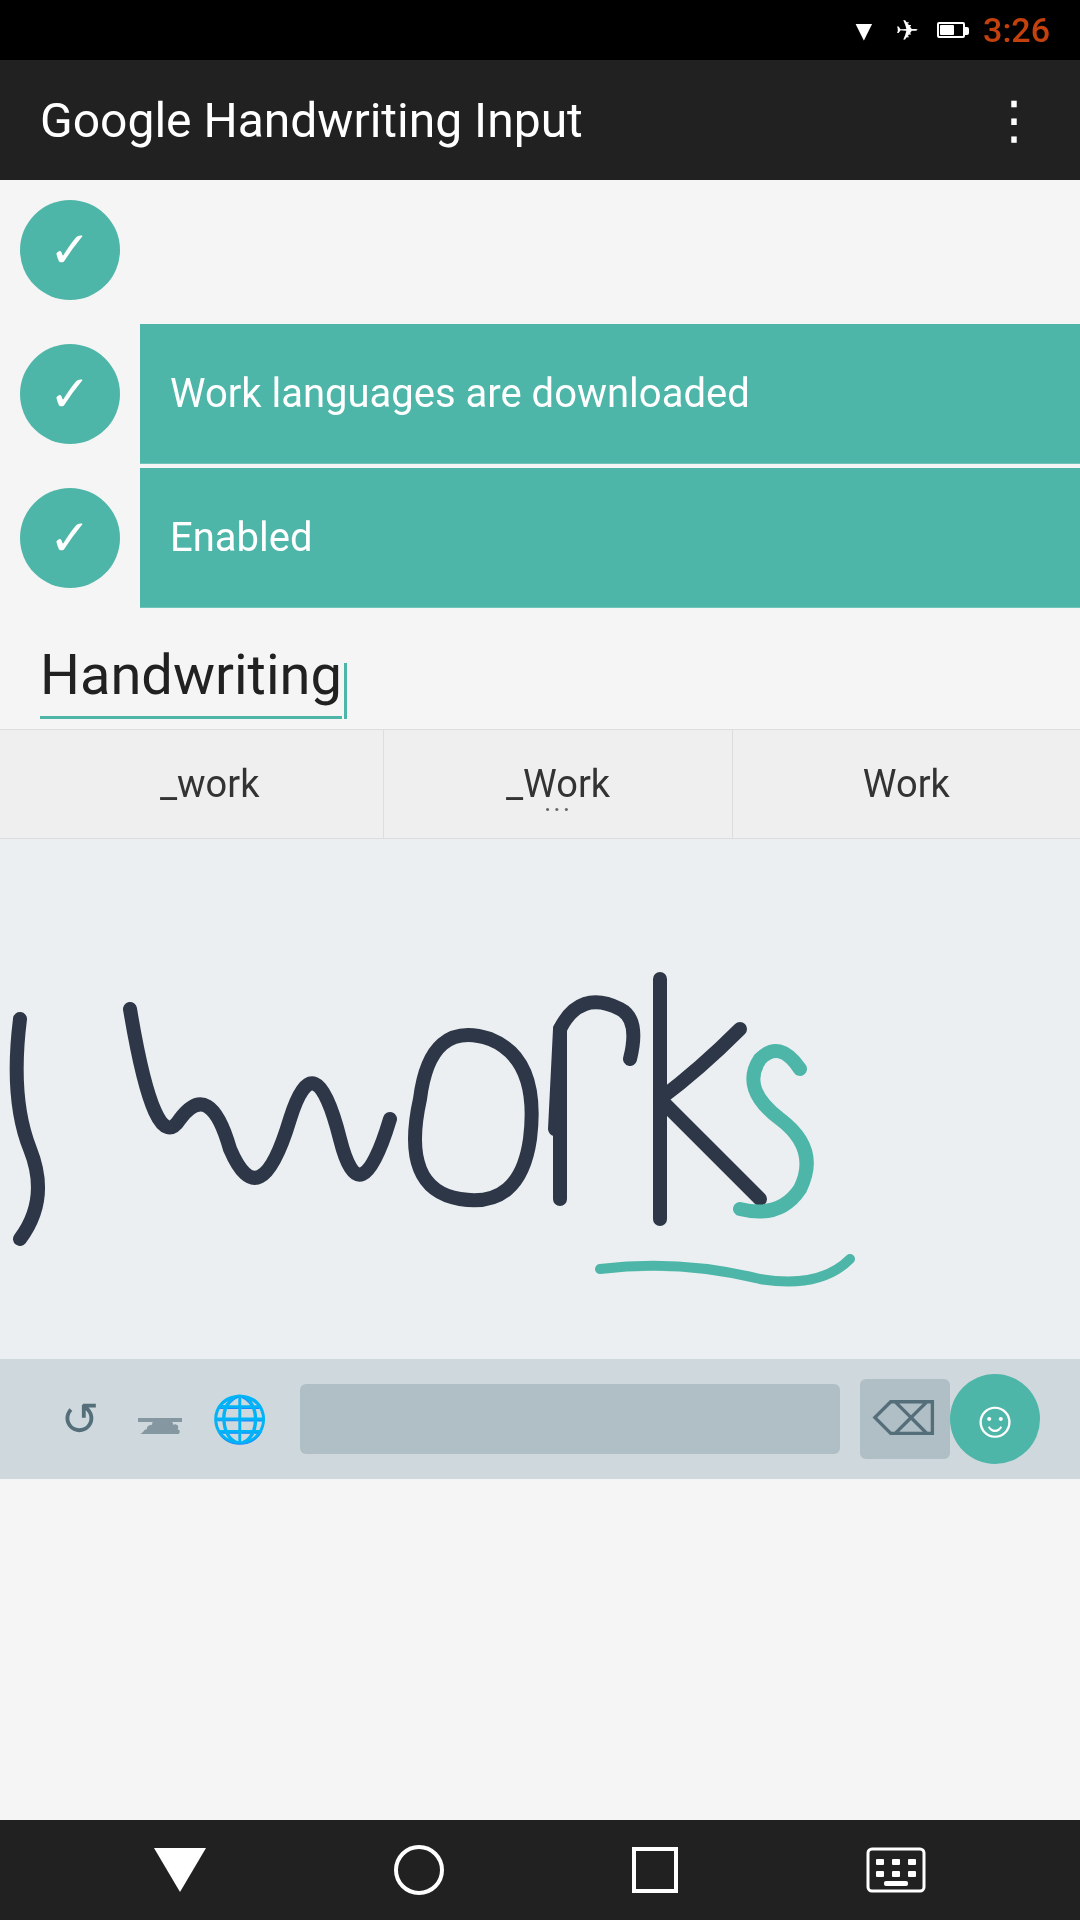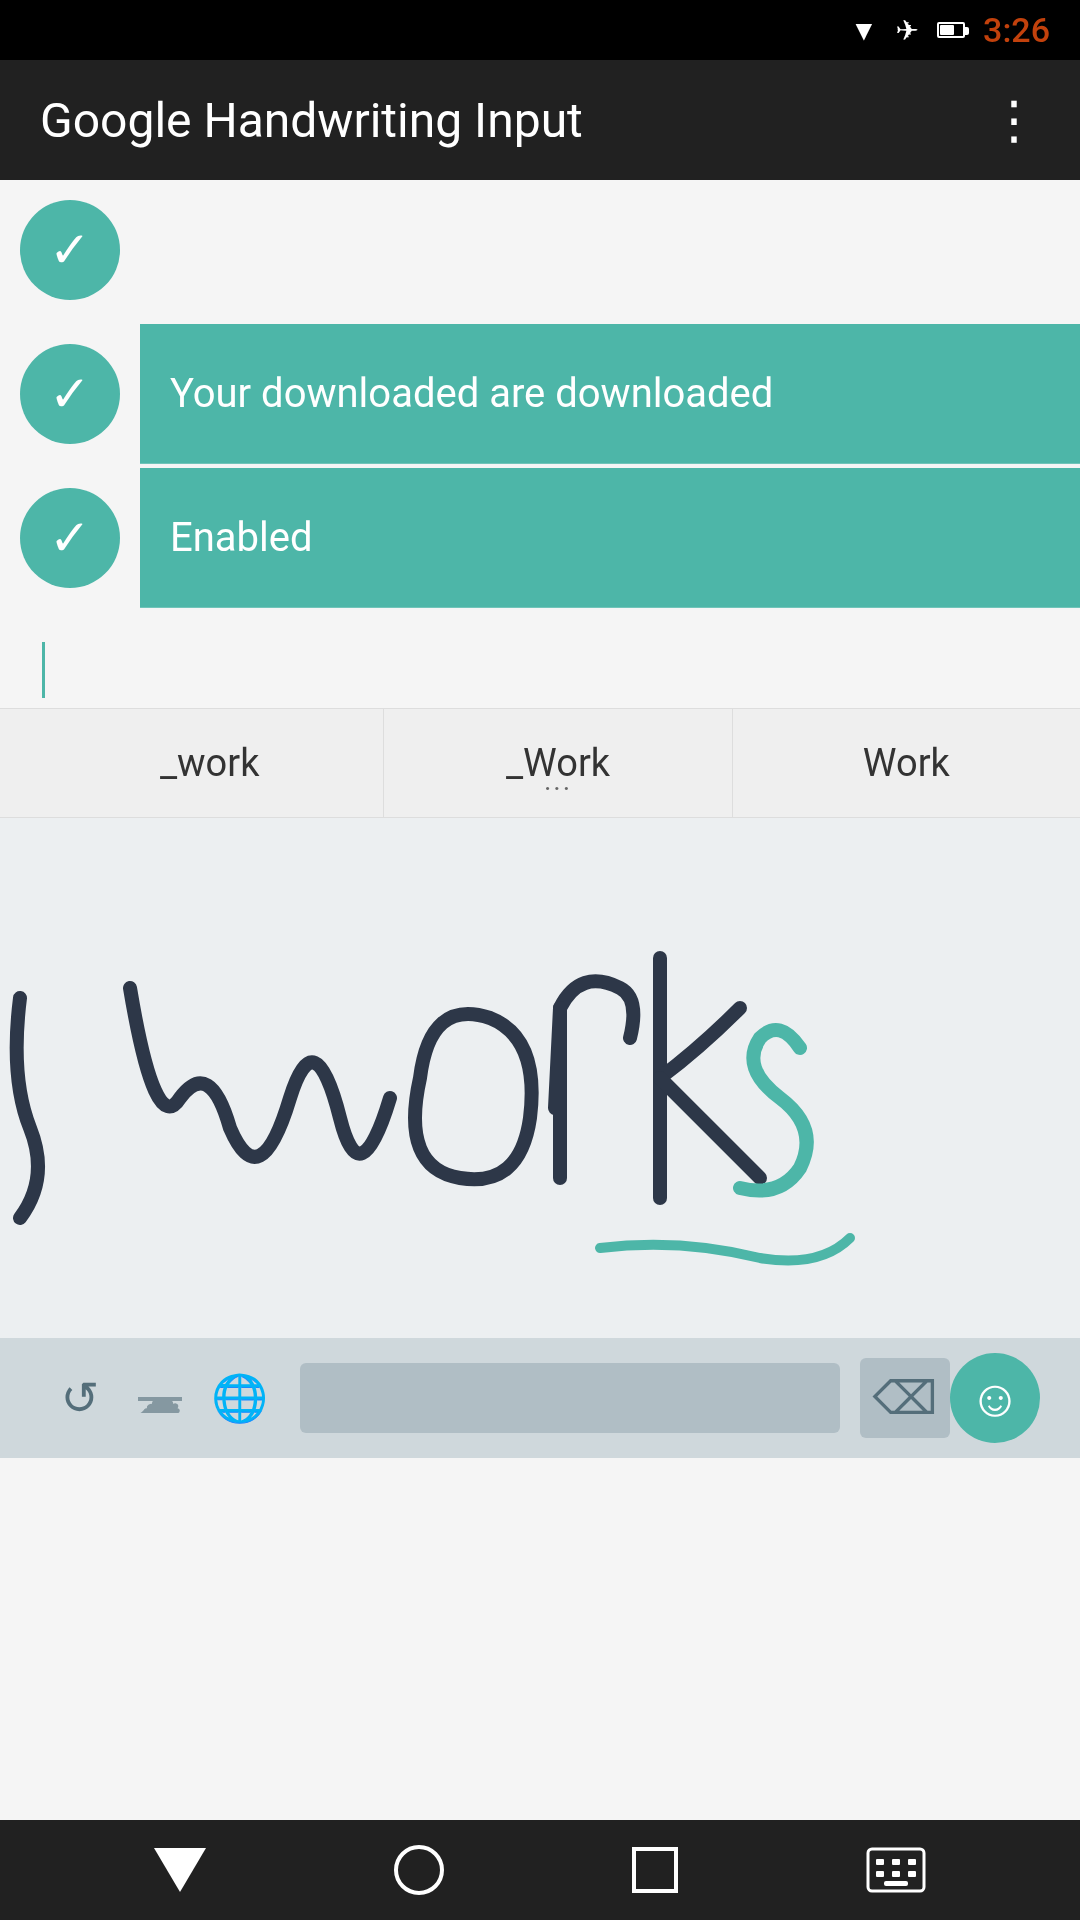--- a/index.html
+++ b/index.html
@@ -357,39 +357,39 @@
     </div>
   </div>
 
   <div class="step-item">
     <div class="step-check">
       <div class="check-circle">
         <span class="check-icon">✓</span>
       </div>
     </div>
     <div class="step-content">
-      <span class="step-label">Your downloaded are downloaded</span>
+      <span class="step-label">Work languages are downloaded</span>
     </div>
   </div>
 
   <div class="step-item">
     <div class="step-check">
       <div class="check-circle">
         <span class="check-icon">✓</span>
       </div>
     </div>
     <div class="step-content">
       <span class="step-label">Enabled</span>
     </div>
   </div>
 
 </div>
 
 <div class="text-input-section">
-  <span class="cursor"></span>
+  <span class="handwriting-text">Handwriting</span><span class="cursor"></span>
 </div>
 
 <div class="suggestions-bar">
   <div class="suggestion-item">
     <span>_work</span>
   </div>
   <div class="suggestion-item">
     <span>_Work</span>
     <span class="suggestion-dots">···</span>
   </div>

